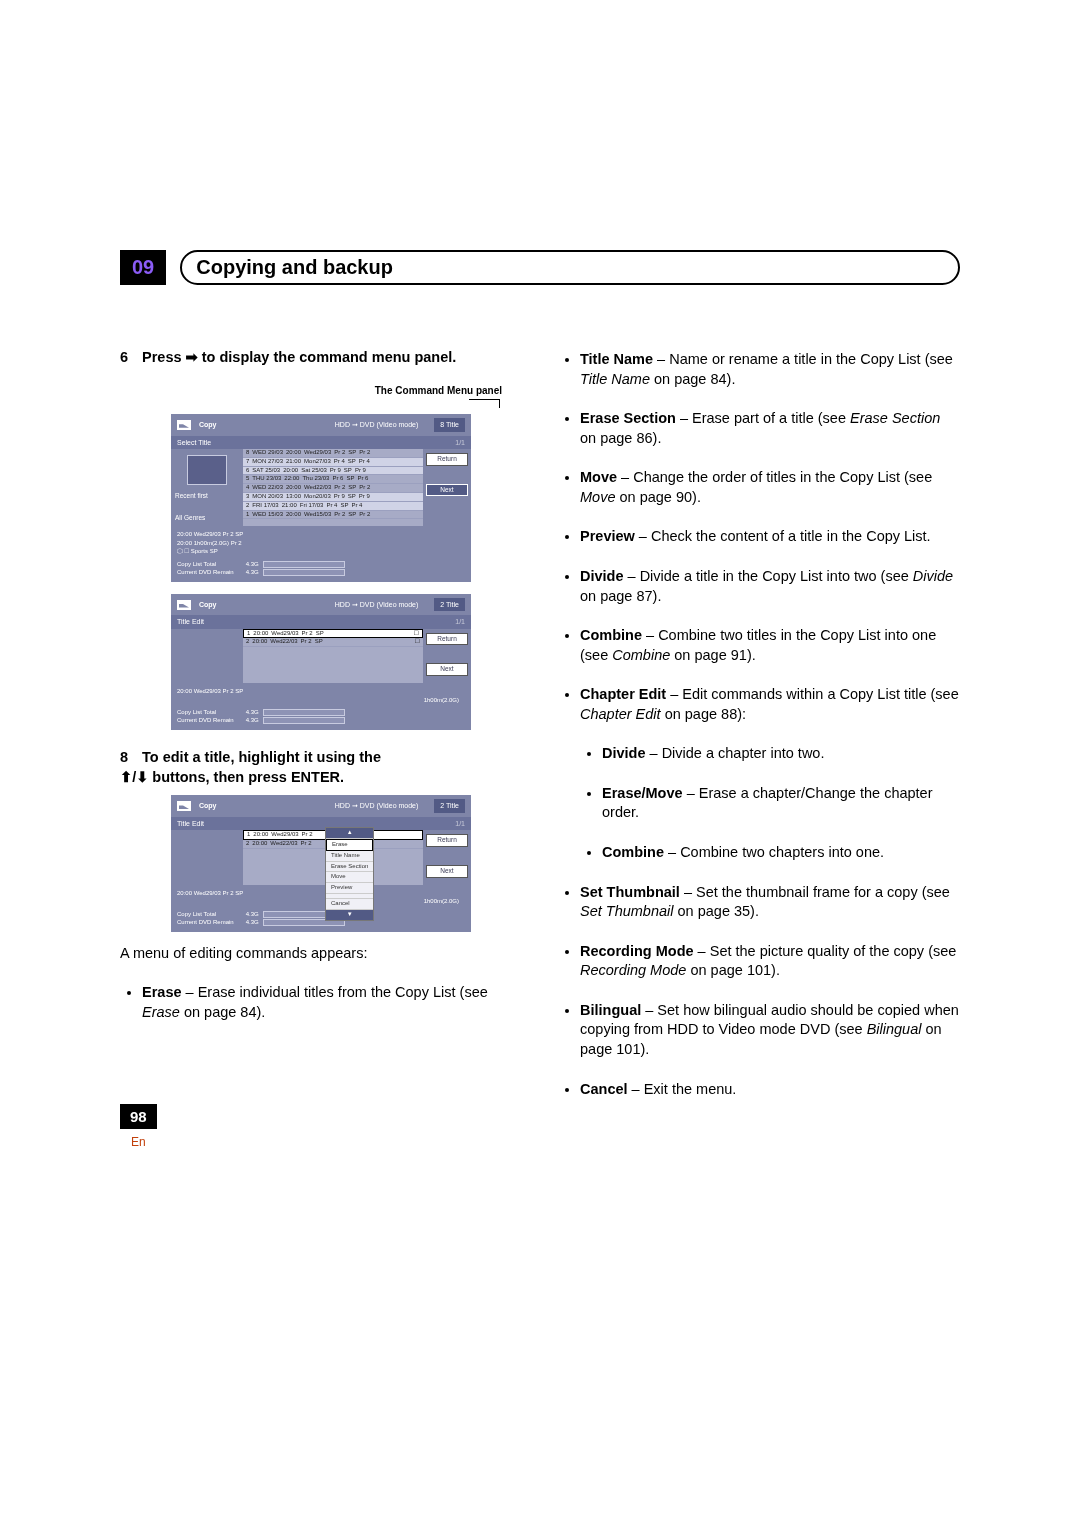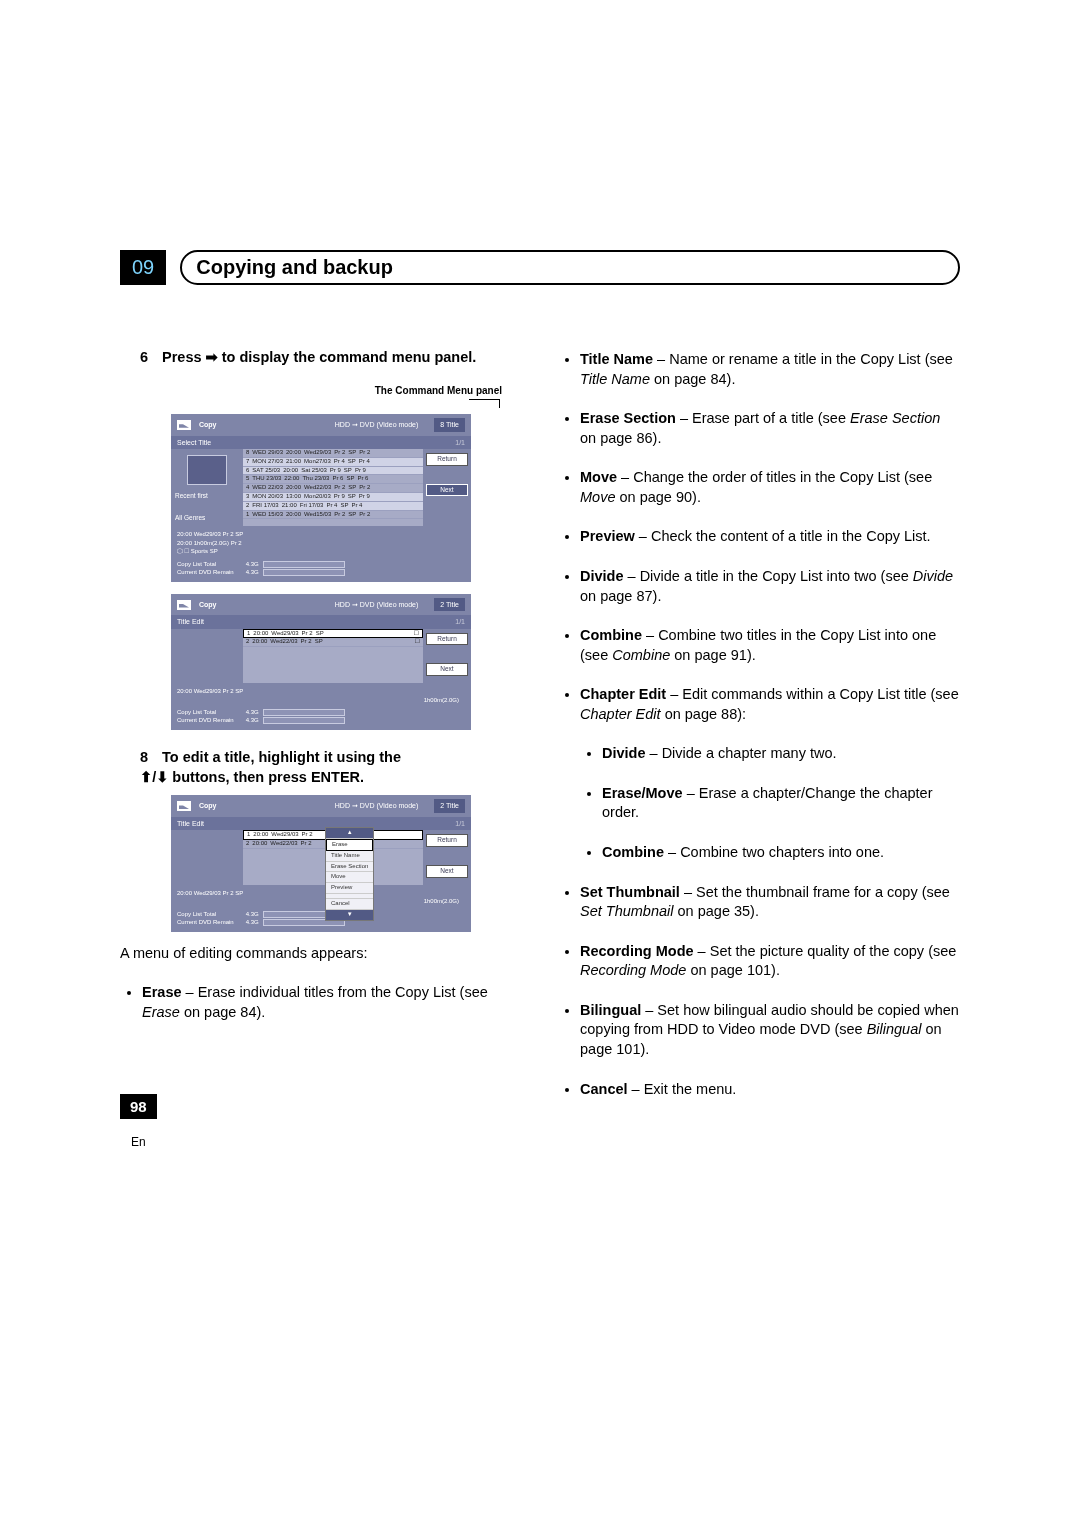--- a/index.html
+++ b/index.html
@@ -13,22 +13,22 @@
     padding: 250px 120px 120px 120px;
     position: relative;
   }
   .chapter-header {
     display: flex;
     align-items: center;
     margin-bottom: 45px;
   }
   .chapter-num {
     background: #000;
-    color: #7dd3fc;
-    font-weight: normal;
+    color: #8b5cf6;
+    font-weight: bold;
     font-size: 20px;
     padding: 6px 12px;
   }
   .chapter-title-wrap {
     display: flex;
     align-items: center;
     margin-left: 14px;
     flex: 1;
   }
   .chapter-title-box {
@@ -44,21 +44,20 @@
     gap: 36px;
   }
   .col {
     flex: 1;
     font-size: 14.5px;
     line-height: 1.35;
   }
   .step-line {
     font-weight: bold;
     margin-top: 18px;
-    margin-left: 20px;
   }
   .step-num {
     display: inline-block;
     width: 18px;
   }
   .label-right {
     text-align: right;
     font-size: 10px;
     font-weight: bold;
     margin: 16px 20px 4px 0;
@@ -199,22 +198,22 @@
   .pg-num {
     background: #000;
     color: #fff;
     font-weight: bold;
     padding: 4px 10px;
     font-size: 15px;
     display: inline-block;
   }
   .pg-lang {
     font-size: 12px;
-    color: #000000;
-    margin-top: 16px;
+    color: #c2410c;
+    margin-top: 6px;
     text-align: center;
   }
 
   
   .ss-menu {
     position: absolute;
     top: 0;
     left: 0;
     background: #f0f0f6;
     color: #333;
@@ -494,21 +493,21 @@
     <div class="col">
       <ul class="bullets">
         <li><b>Title Name</b><span> – Name or rename a title in the Copy List (see </span><span class="italic">Title Name</span><span> on page 84).</span></li>
         <li><b>Erase Section</b><span> – Erase part of a title (see </span><span class="italic">Erase Section</span><span> on page 86).</span></li>
         <li><b>Move</b><span> – Change the order of titles in the Copy List (see </span><span class="italic">Move</span><span> on page 90).</span></li>
         <li><b>Preview</b><span> – Check the content of a title in the Copy List.</span></li>
         <li><b>Divide</b><span> – Divide a title in the Copy List into two (see </span><span class="italic">Divide</span><span> on page 87).</span></li>
         <li><b>Combine</b><span> – Combine two titles in the Copy List into one (see </span><span class="italic">Combine</span><span> on page 91).</span></li>
         <li><b>Chapter Edit</b><span> – Edit commands within a Copy List title (see </span><span class="italic">Chapter Edit</span><span> on page 88):</span>
           <ul class="sub">
-            <li><b>Divide</b><span> – Divide a chapter many two.</span></li>
+            <li><b>Divide</b><span> – Divide a chapter into two.</span></li>
             <li><b>Erase/Move</b><span> – Erase a chapter/Change the chapter order.</span></li>
             <li><b>Combine</b><span> – Combine two chapters into one.</span></li>
           </ul>
         </li>
         <li><b>Set Thumbnail</b><span> – Set the thumbnail frame for a copy (see </span><span class="italic">Set Thumbnail</span><span> on page 35).</span></li>
         <li><b>Recording Mode</b><span> – Set the picture quality of the copy (see </span><span class="italic">Recording Mode</span><span> on page 101).</span></li>
         <li><b>Bilingual</b><span> – Set how bilingual audio should be copied when copying from HDD to Video mode DVD (see </span><span class="italic">Bilingual</span><span> on page 101).</span></li>
         <li><b>Cancel</b><span> – Exit the menu.</span></li>
       </ul>
     </div>

